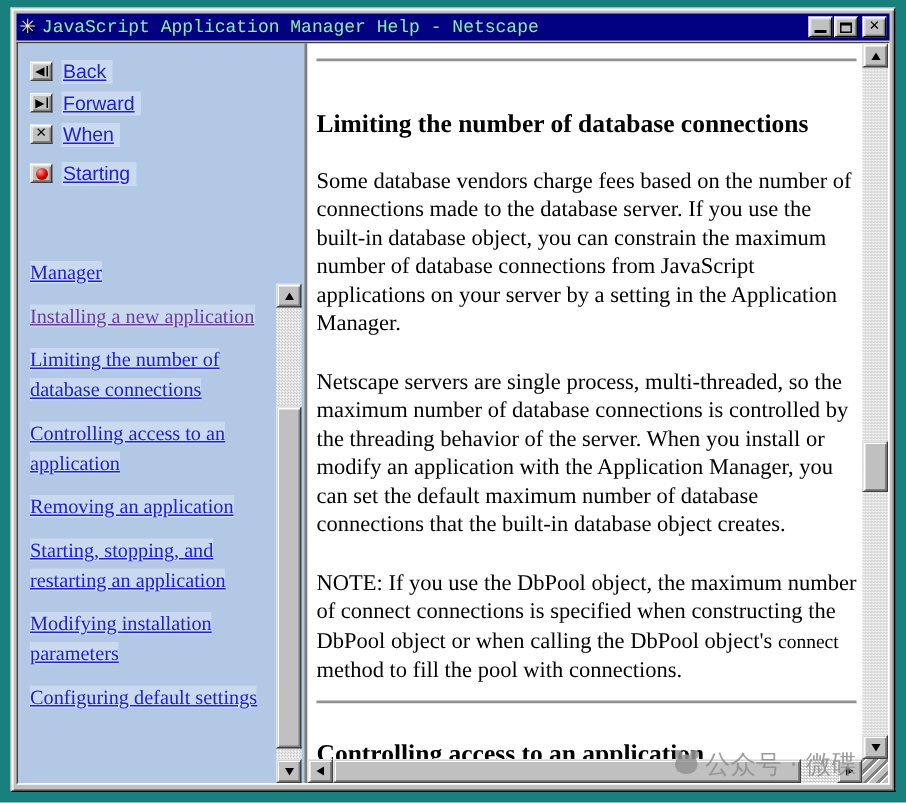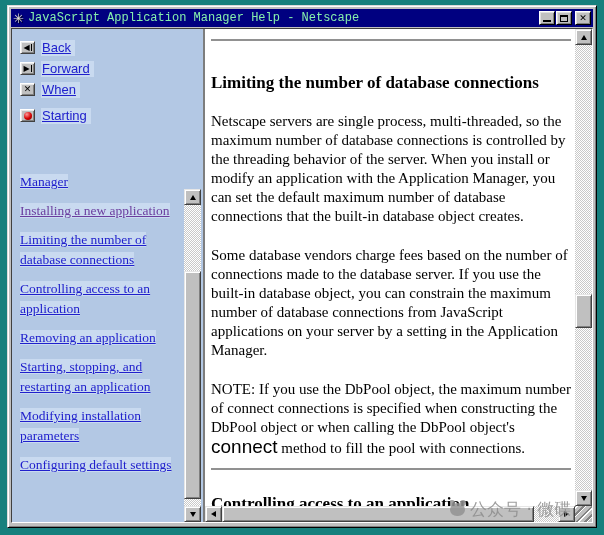--- a/index.html
+++ b/index.html
@@ -97,21 +97,21 @@
   .doc {
     position:absolute; left:0; top:0; right:17px; bottom:16px; overflow:hidden;
     padding:0 0 0 6px; font-family:"Liberation Serif", serif; font-size:15px;
     line-height:19px; color:#000;
   }
   .rule { border:0; border-top:2px solid #919191; border-bottom:2px solid #fff; margin:10px 4px 0 0; }
   .doc-h { font-family:"Liberation Serif", serif; font-size:17px; font-weight:bold; margin:30px 0 0 0; }
   .doc-h.second { margin-top:22px; }
   .doc p { margin:20px 0 0 0; width:366px; }
   .note-label { font-weight:normal; }
-  .code { font-family:Liberation Sans, sans-serif; font-size:19px; }
+  .code { font-family:Liberation Serif, serif; font-size:13px; }
 
   
   .v-scroll { position:absolute; right:0; top:0; width:17px; bottom:16px; }
   .v-scroll .track { position:absolute; left:0; top:16px; bottom:16px; width:17px; }
   .v-scroll .up { position:absolute; top:0; left:0; }
   .v-scroll .down { position:absolute; bottom:0; left:0; }
   .v-scroll .sthumb { top:265px; height:34px; }
 
   
   .h-scroll { position:absolute; left:0; right:17px; bottom:0; height:16px; }
@@ -213,22 +213,22 @@
         <button class="sbtn down">
             <span class="arr-down"></span>
           </button>
       </div>
     </div>
 
     <div class="content">
       <div class="doc">
         <hr class="rule">
         <h1 class="doc-h">Limiting the number of database connections</h1>
+        <p>Some database vendors charge fees based on the number of connections made to the database server. If you use the built-in database object, you can constrain the maximum number of database connections from JavaScript applications on your server by a setting in the Application Manager.</p>
         <p>Netscape servers are single process, multi-threaded, so the maximum number of database connections is controlled by the threading behavior of the server. When you install or modify an application with the Application Manager, you can set the default maximum number of database connections that the built-in database object creates.</p>
-        <p>Some database vendors charge fees based on the number of connections made to the database server. If you use the built-in database object, you can constrain the maximum number of database connections from JavaScript applications on your server by a setting in the Application Manager.</p>
         <p><span class="note-label">NOTE:</span><span> If you use the DbPool object, the maximum number of connect connections is specified when constructing the DbPool object or when calling the DbPool object's </span><span class="code">connect</span><span> method to fill the pool with connections.</span></p>
         <hr class="rule">
         <h1 class="doc-h second">Controlling access to an application</h1>
       </div>
 
       <div class="v-scroll">
         <div class="track dither"></div>
         <button class="sbtn up">
             <span class="arr-up"></span>
           </button>

